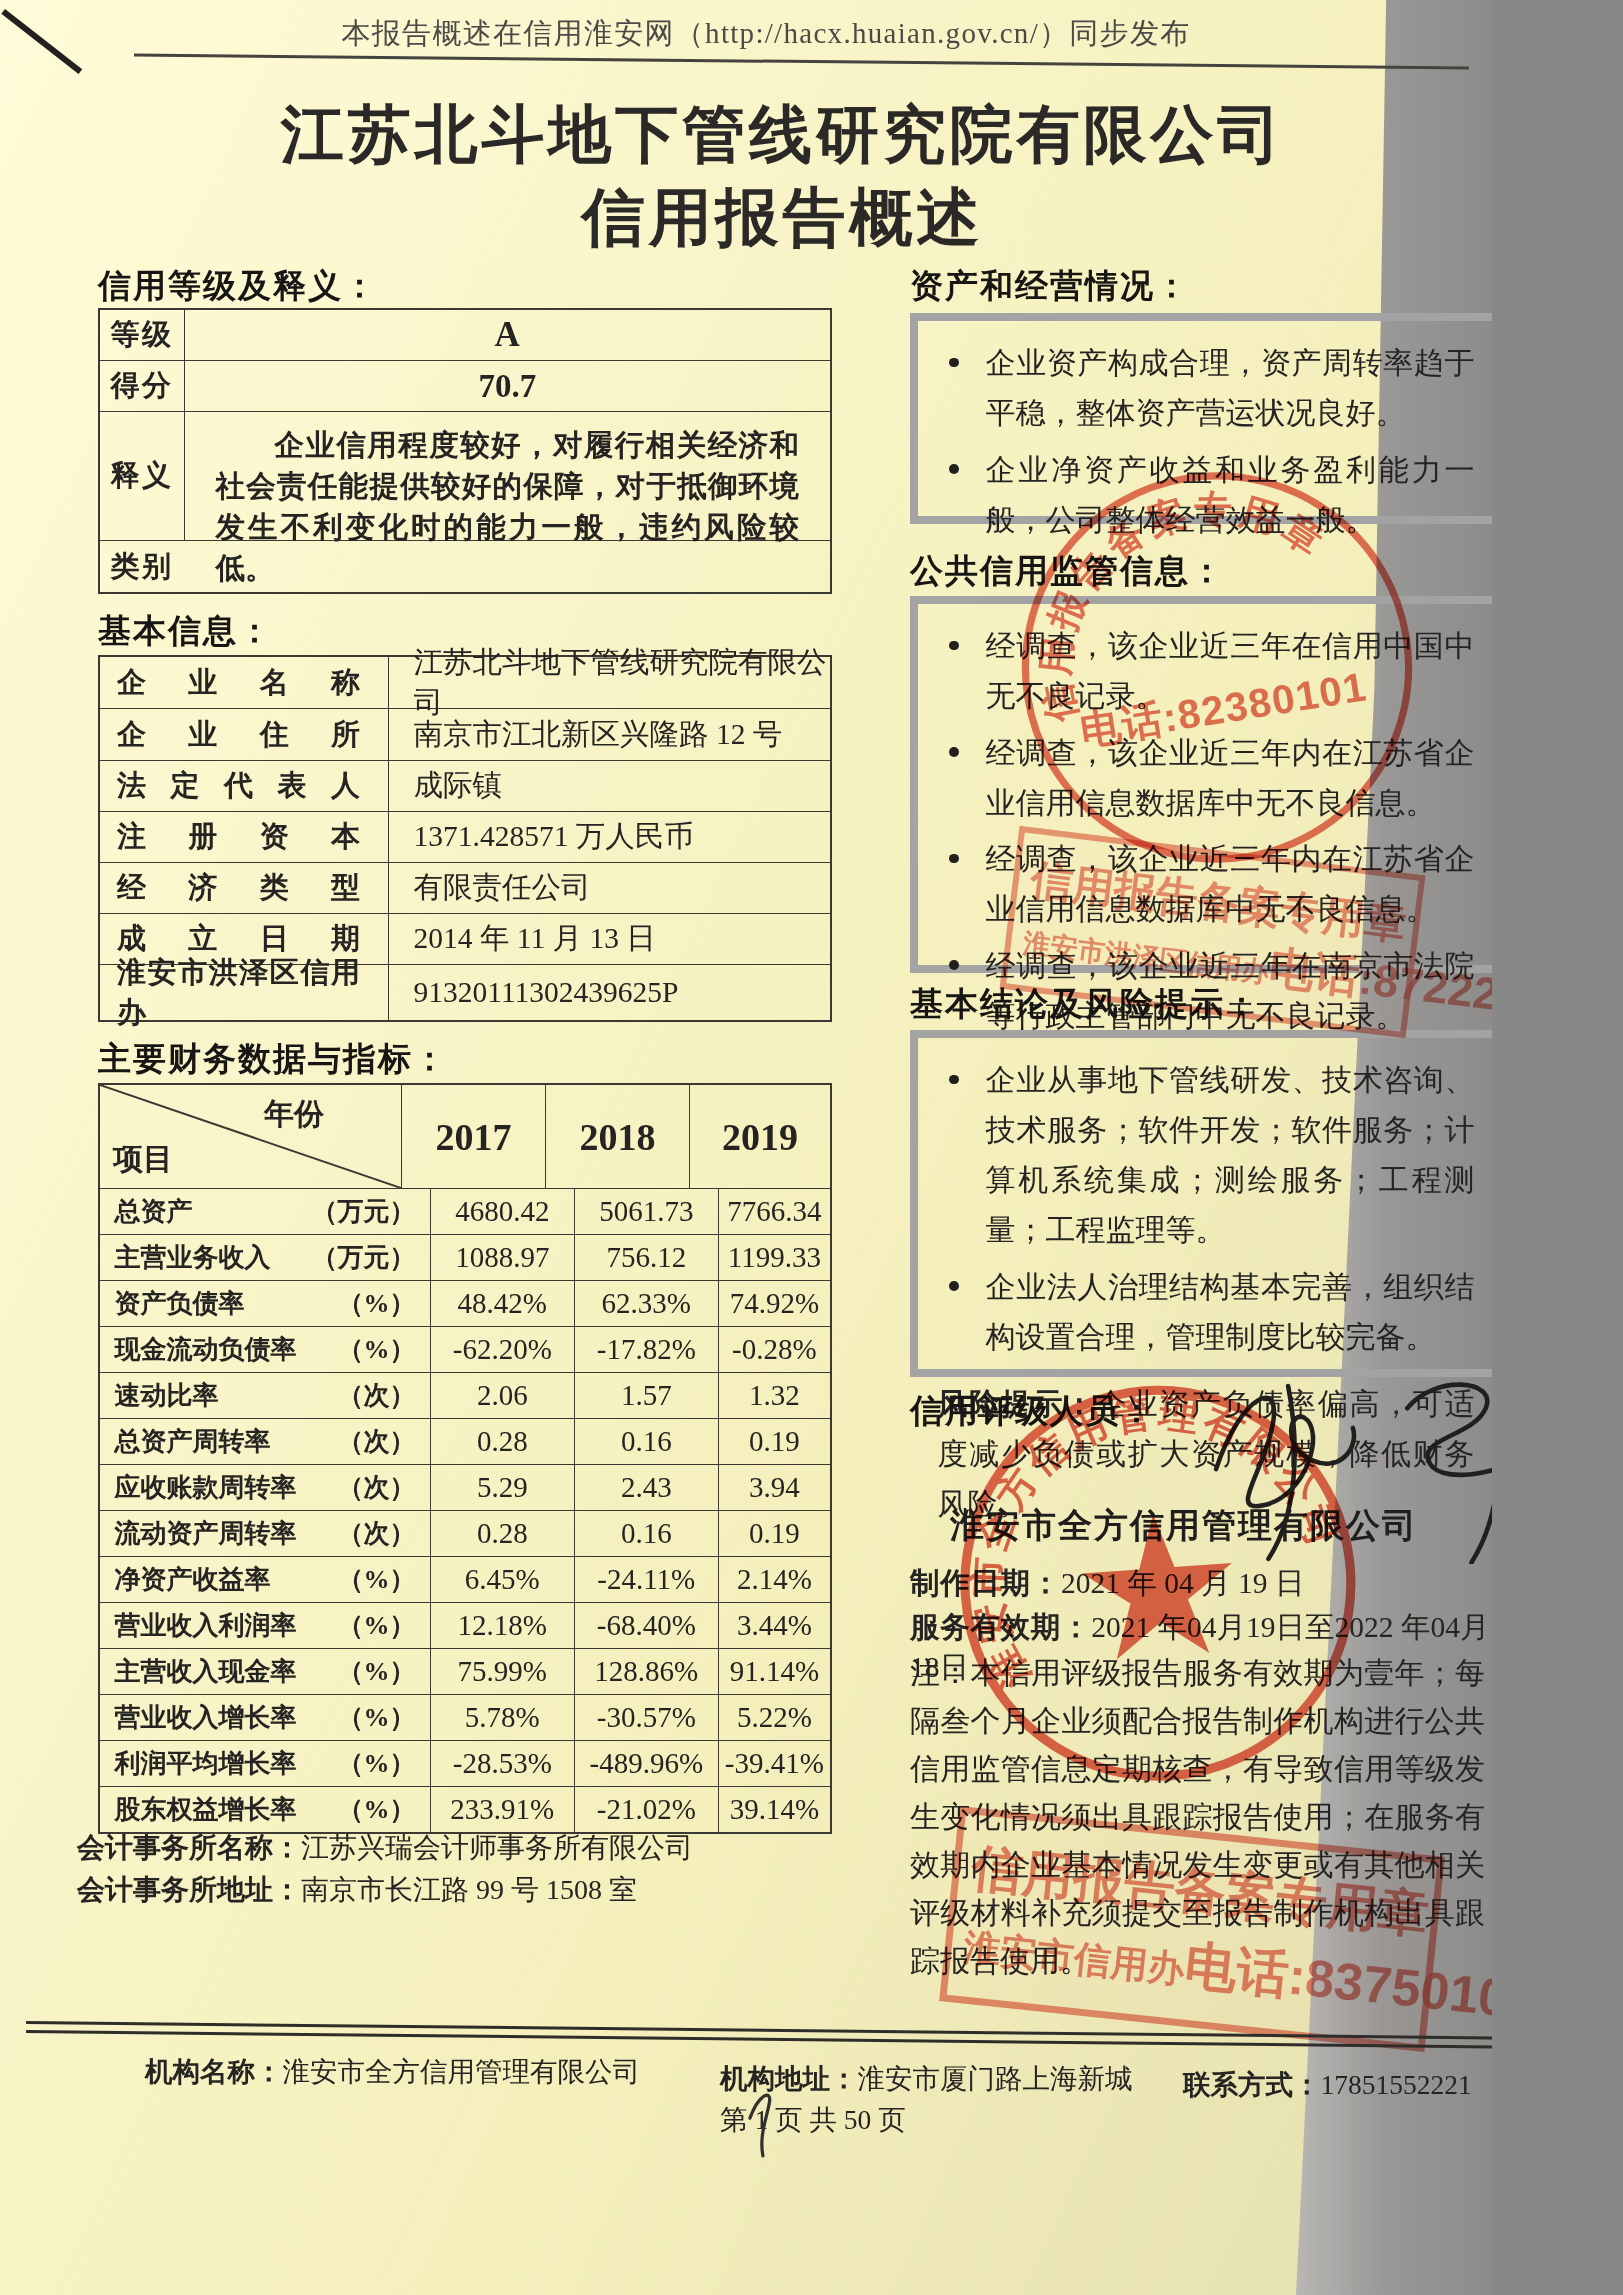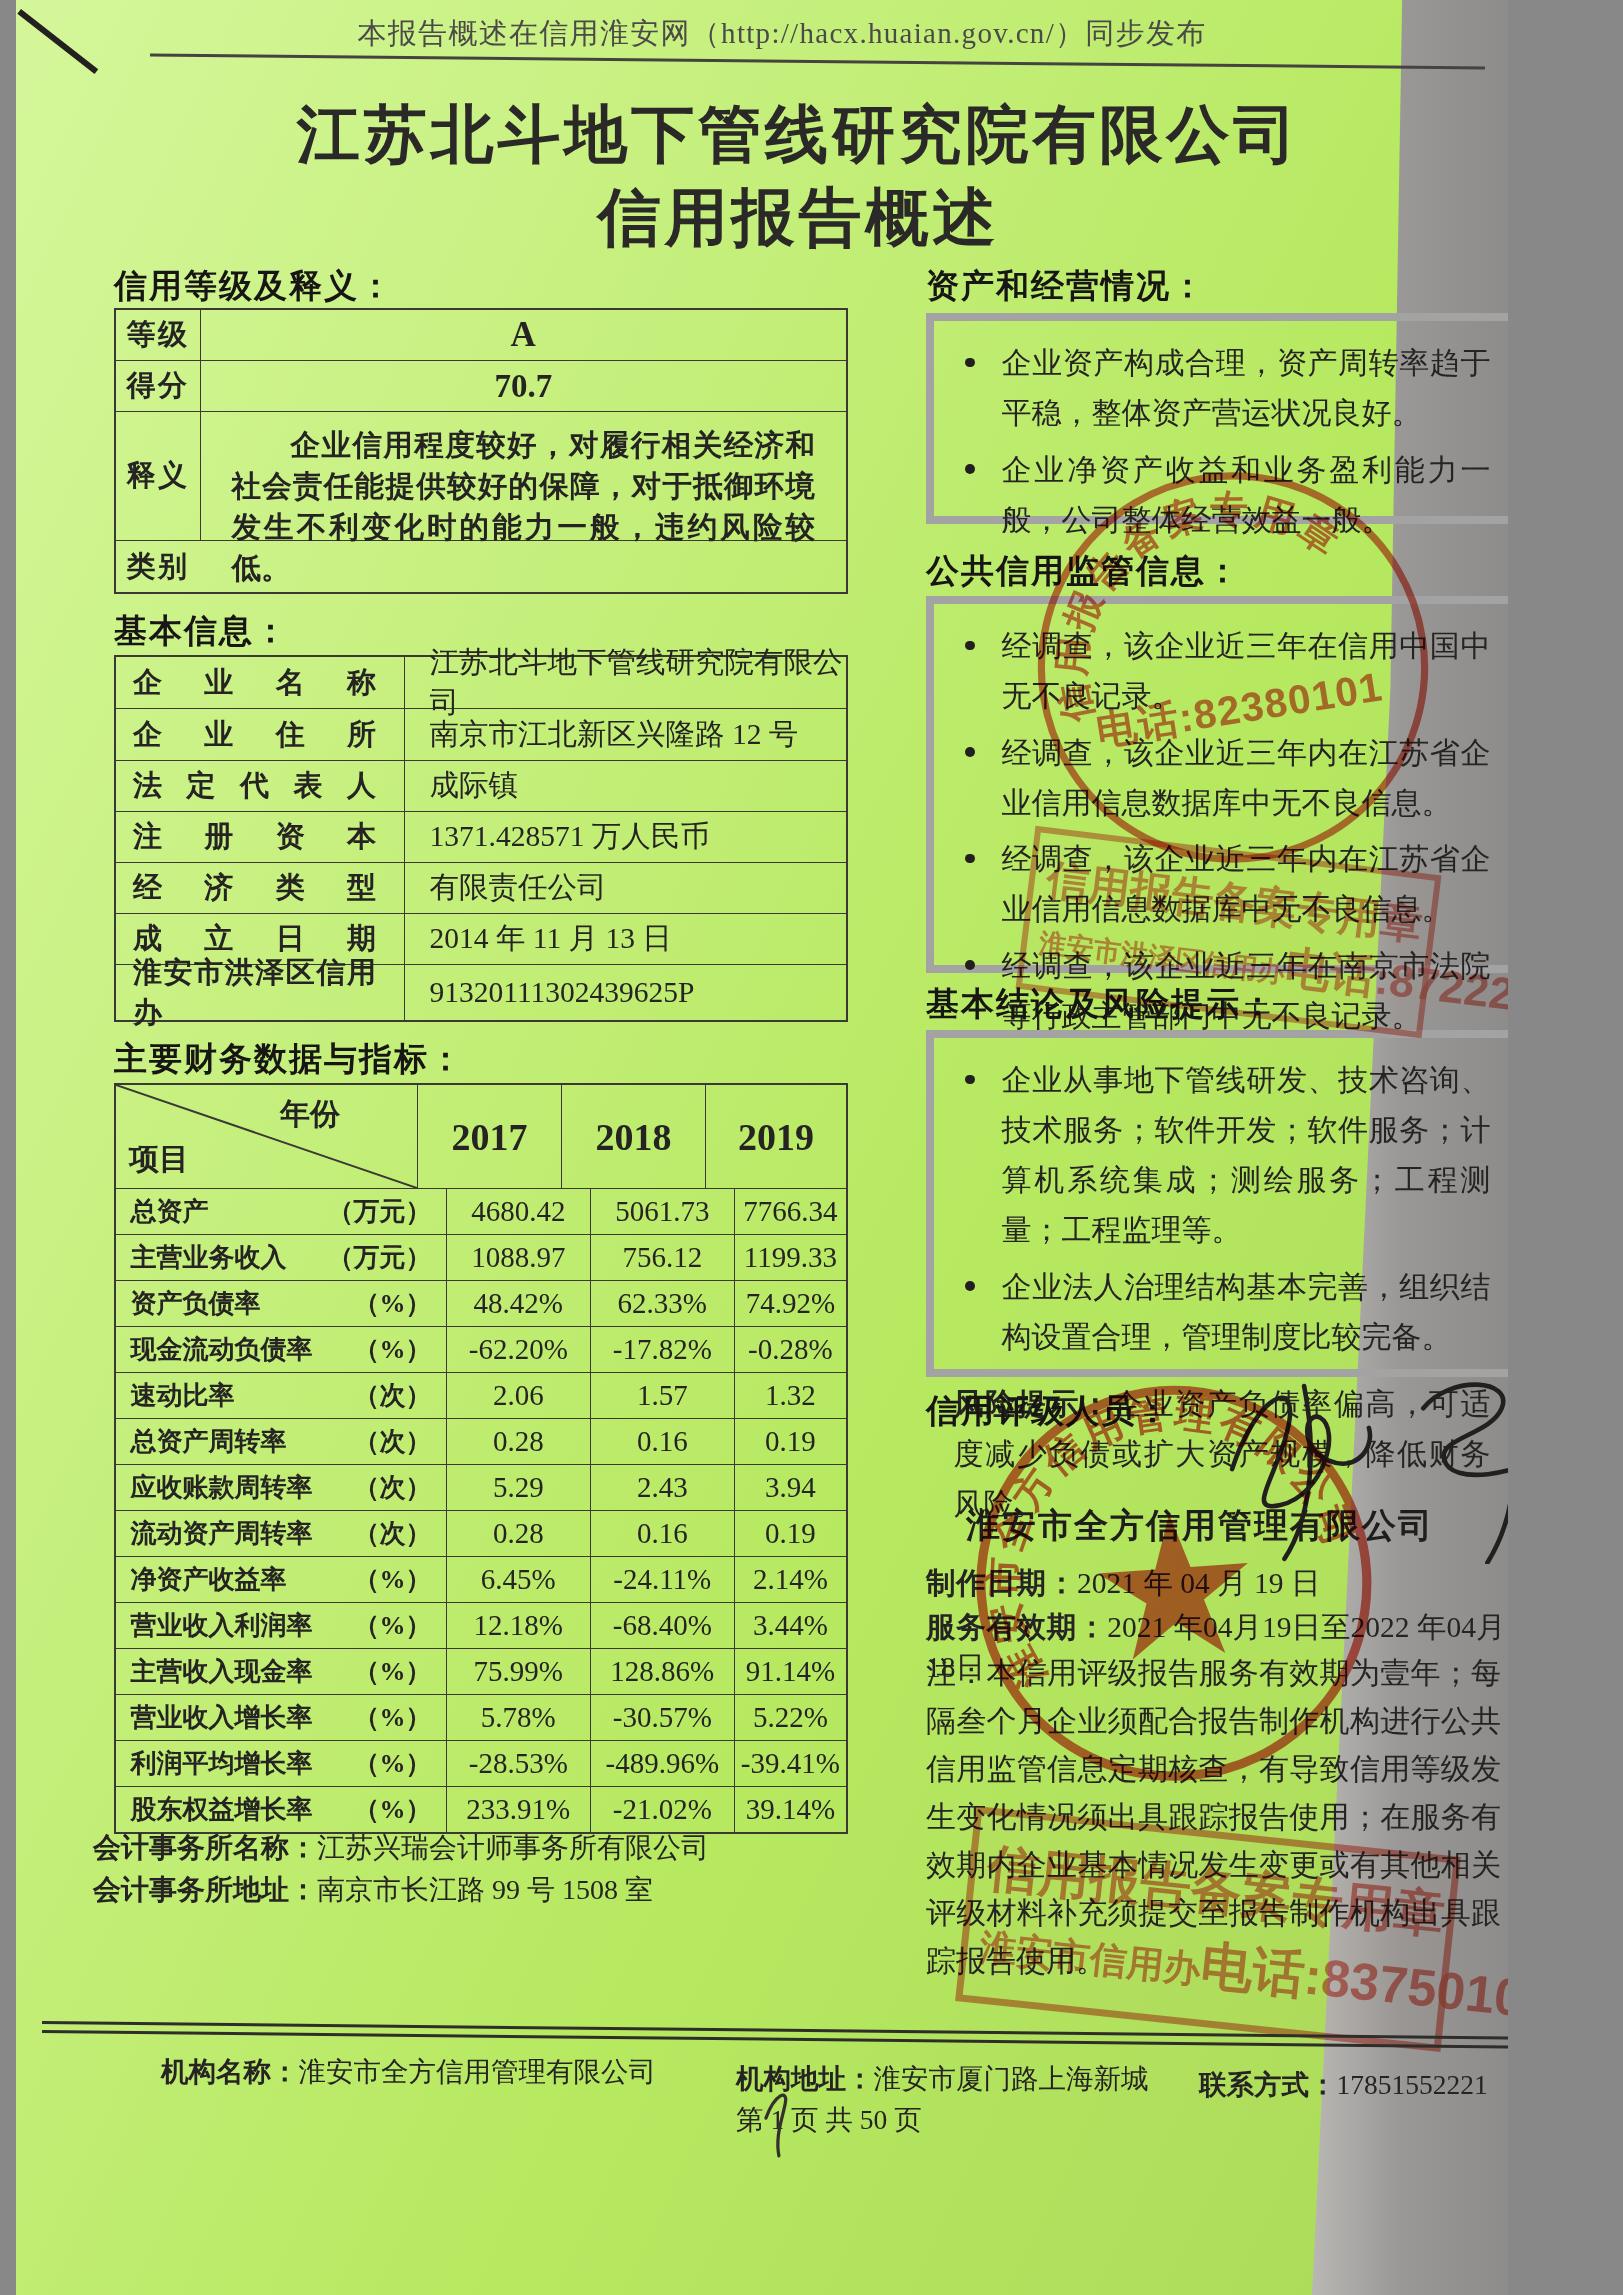--- a/index.html
+++ b/index.html
@@ -1,17 +1,17 @@
 <!DOCTYPE html>
 <html style="font-size:10.5px"><head>
 <meta charset="utf-8">
 <style>
   html,body{margin:0;padding:0;background:#888;}
-  #page{position:relative;width:1492px;height:2295px;background:#bef264;overflow:hidden;
-        font-family:"Liberation Serif",serif;color:#262422;margin-left:16px;}
+  #page{position:relative;width:1492px;height:2295px;background:#fef9c3;overflow:hidden;
+        font-family:"Liberation Serif",serif;color:#262422;}
   #page::before{content:"";position:absolute;inset:0;
         background:linear-gradient(115deg,rgba(255,255,255,.35),rgba(0,0,0,.04) 60%,rgba(0,0,0,.10));
         pointer-events:none;}
   .scan-edge{position:absolute;top:0;right:0;width:196px;height:2295px;
         background:linear-gradient(90deg,#b9b7b4,#9a9896 45%,#8e8c8a);
         clip-path:polygon(46% 0,100% 0,100% 100%,0% 100%,22% 62%,40% 30%);}
   .corner-mark{position:absolute;left:5.2px;top:9.2px;width:98px;height:5.9px;background:#23211f;
         transform:rotate(38deg);transform-origin:left top;}
   .hdr{position:absolute;left:0;top:14.4px;width:1532px;text-align:center;
         font-size:29px;color:#4c4a47;letter-spacing:1.3px;}

